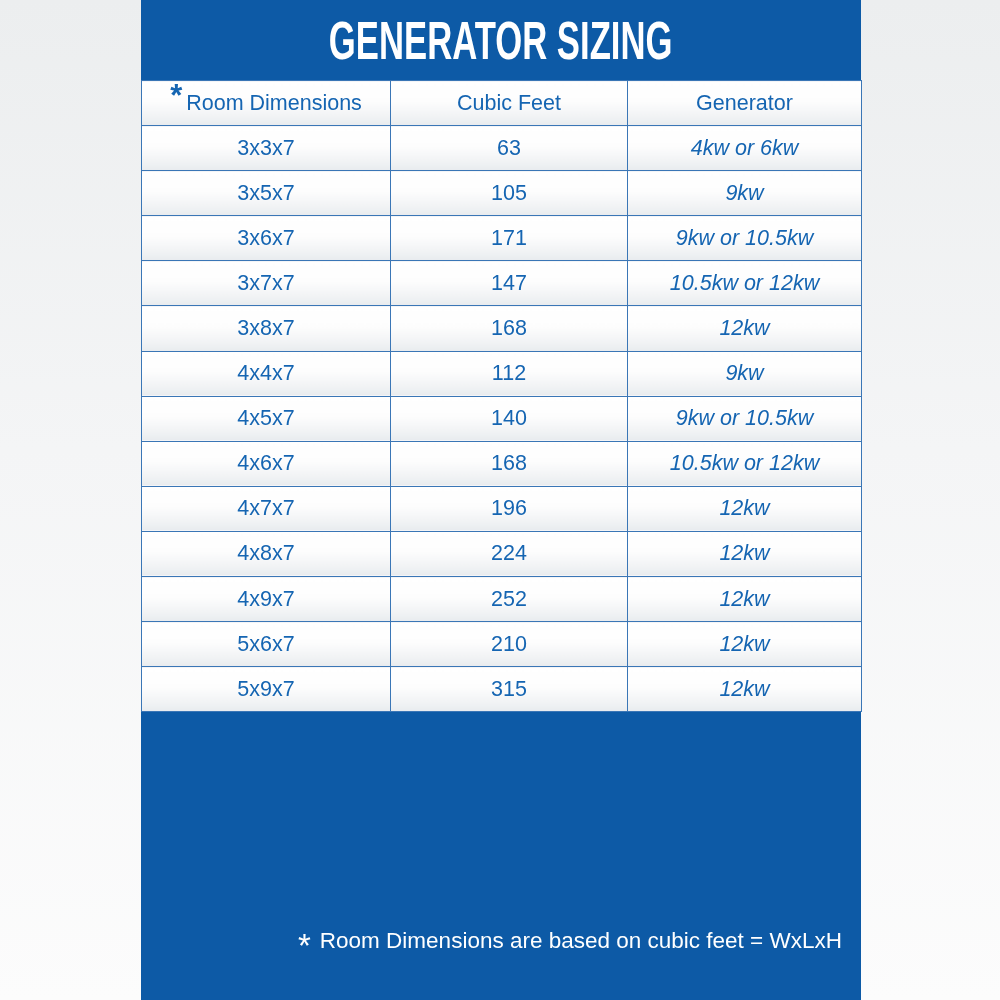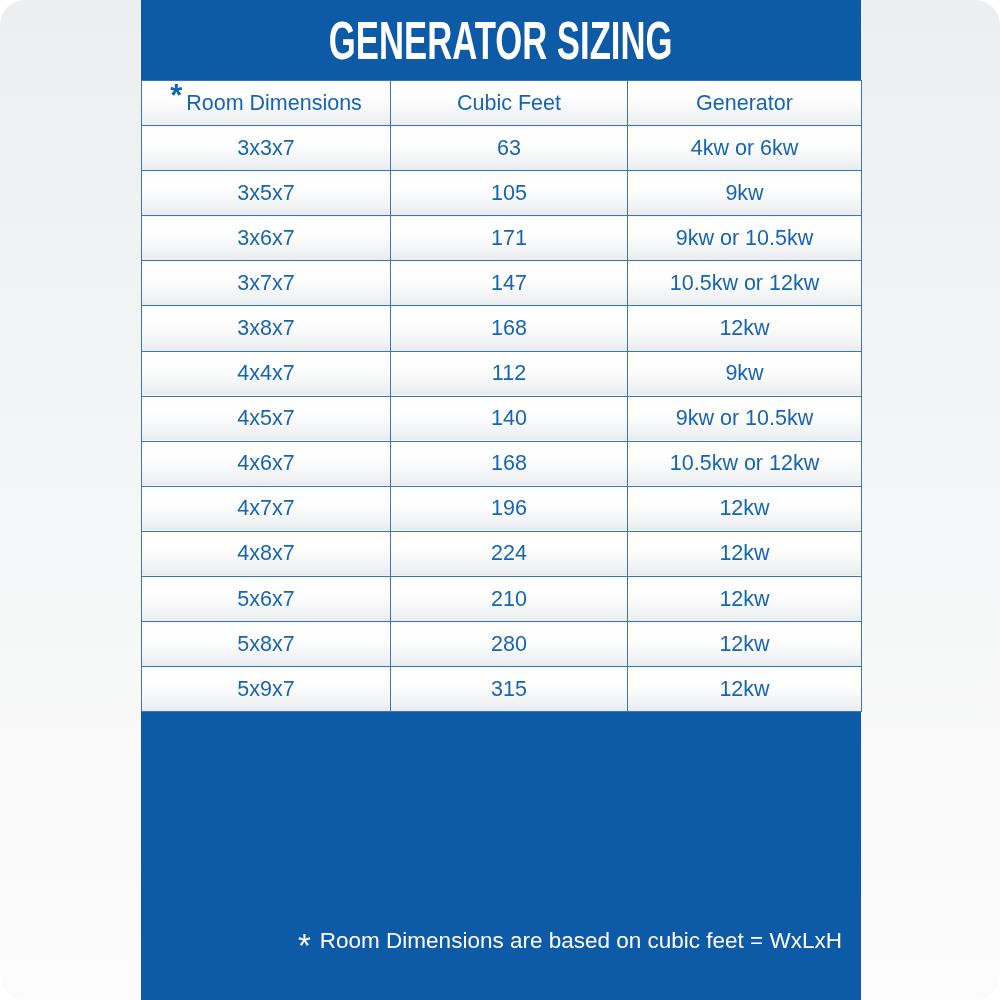--- a/index.html
+++ b/index.html
@@ -11,21 +11,20 @@
   * { box-sizing: border-box; }
   html, body { margin: 0; padding: 0; }
   body { font-family: "Liberation Sans", "DejaVu Sans", sans-serif; }
 
   .stage {
     position: relative;
     width: 1000px;
     height: 1000px;
     overflow: hidden;
     background: linear-gradient(180deg, #eceeef 0%, #f4f5f6 45%, #fcfcfc 100%);
-    border-radius: 25px;
   }
 
   .panel {
     position: absolute;
     left: 141px;
     top: 0;
     width: 720px;
     height: 1000px;
     background: var(--panel-blue);
   }
@@ -71,21 +70,21 @@
   th .hdr-wrap { display: inline-flex; align-items: baseline; }
   .ast {
     font-size: 31px;
     font-weight: bold;
     position: relative;
     top: -4px;
     margin-right: 4px;
     line-height: 0;
   }
   th.gen-hdr { padding-top: 7px; }
-  td.c-gen   { padding-top: 10px; }
+  td.c-gen   { padding-top: 10px; font-style: italic; }
 
   .footer {
     position: absolute;
     left: 157px;
     top: 928px;
     display: flex;
     align-items: center;
     color: var(--title-white);
     font-size: 22.5px;
     white-space: nowrap;
@@ -181,34 +180,34 @@
     <td class="c-cubic">196</td>
     <td class="c-gen">12kw</td>
   </tr>
 
   <tr>
     <td class="c-room">4x8x7</td>
     <td class="c-cubic">224</td>
     <td class="c-gen">12kw</td>
   </tr>
 
+  <tr>
+    <td class="c-room">4x9x7</td>
+    <td class="c-cubic">252</td>
+    <td class="c-gen">12kw</td>
+  </tr>
 
 
   <tr>
     <td class="c-room">5x6x7</td>
     <td class="c-cubic">210</td>
     <td class="c-gen">12kw</td>
   </tr>
 
 
-  <tr>
-    <td class="c-room">5x8x7</td>
-    <td class="c-cubic">280</td>
-    <td class="c-gen">12kw</td>
-  </tr>
 
   <tr>
     <td class="c-room">5x9x7</td>
     <td class="c-cubic">315</td>
     <td class="c-gen">12kw</td>
   </tr>
 </tbody>
     </table>
 
     <div class="footer">

